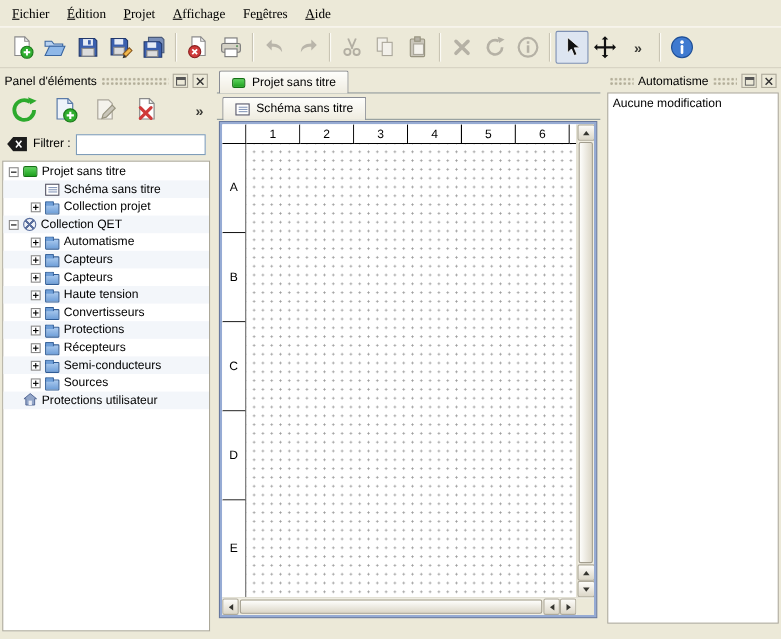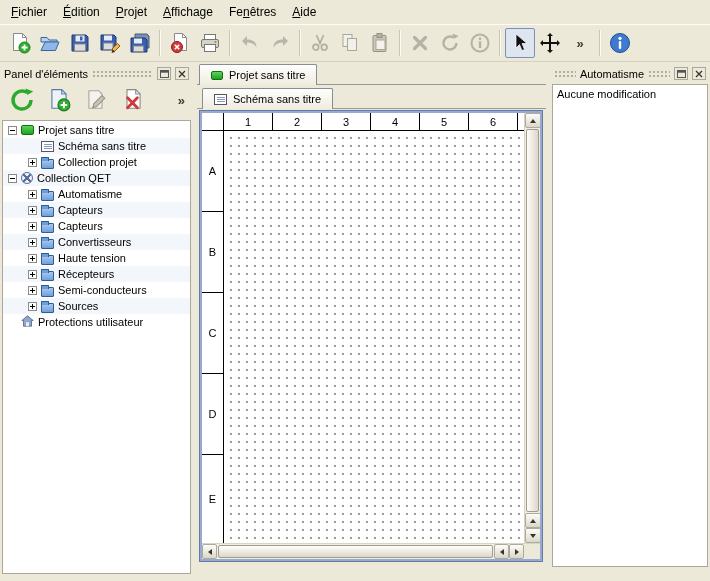--- a/index.html
+++ b/index.html
@@ -2,21 +2,21 @@
 <html><head>
 <meta charset="utf-8">
 <style>
   * { margin:0; padding:0; box-sizing:border-box; }
   html,body { width:710px; height:581px; overflow:hidden; }
   body { font-family:"Liberation Sans", sans-serif; font-size:12px; color:#000; background:#ece9d8; }
   #app { width:710px; height:581px; display:flex; flex-direction:column; background:#ece9d8; }
 
   
   .menubar { height:24px; flex:none; display:flex; align-items:center; padding:0 3px; }
-  .menu-item { padding:4px 8px; cursor:default; white-space:nowrap; }
+  .menu-item { padding:4px 8px; cursor:default; white-space:nowrap;font-family:Liberation Serif, serif; }
   .menu-item u { text-decoration:underline; }
 
   
   .toolbar { height:38px; flex:none; display:flex; align-items:center; padding:0 5px;
              border-top:1px solid #fdfcf8; border-bottom:1px solid #d6d2c2; }
   .tbtn { width:30px; height:30px; flex:none; display:flex; align-items:center; justify-content:center;
           border:1px solid transparent; border-radius:2px; }
   .tbtn.checked { border:1px solid #7d90b4; background:#dde5f1; }
   .tsep { width:2px; height:26px; margin:0 4px; flex:none;
           border-left:1px solid #c9c5b4; border-right:1px solid #fbfaf5; }
@@ -309,20 +309,30 @@
         <div class="pbtn">
           <svg width="24" height="24" viewBox="0 0 22 22">
               <path d="M5.5 1.5h8l4 4v13h-12z" fill="#fff" stroke="#8a8a8a"></path>
               <path d="M13.5 1.5v4h4" fill="none" stroke="#8a8a8a"></path>
               <path d="M6 9l9 9M15 9l-9 9" stroke="#cf3a3a" stroke-width="2.6" stroke-linecap="round"></path>
             </svg>
         </div>
         <span class="chev">»</span>
       </div>
 
+      <div class="filter-row">
+        <span style="display:flex;">
+          <svg width="19" height="14" viewBox="0 0 19 14">
+              <path d="M6 0.5h12.5v13H6L0.5 7z" fill="#1c1c1c"></path>
+              <path d="M8.5 4l5 6M13.5 4l-5 6" stroke="#fff" stroke-width="1.4"></path>
+            </svg>
+        </span>
+        <span class="filter-label">Filtrer :</span>
+        <input class="filter-input" type="text" style="">
+      </div>
 
       <div class="tree">
         <div class="trow">
           <span class="ind0"></span>
             <span class="exp minus"></span>
           <span class="ticon i-project"></span>
           <span class="tlabel">Projet sans titre</span>
         </div>
         <div class="trow">
           <span class="ind1"></span>
@@ -357,27 +367,33 @@
         <div class="trow">
           <span class="ind1"></span>
             <span class="exp plus"></span>
           <span class="ticon i-folder"></span>
           <span class="tlabel">Capteurs</span>
         </div>
         <div class="trow">
           <span class="ind1"></span>
             <span class="exp plus"></span>
           <span class="ticon i-folder"></span>
+          <span class="tlabel">Haute tension</span>
+        </div>
+        <div class="trow">
+          <span class="ind1"></span>
+            <span class="exp plus"></span>
+          <span class="ticon i-folder"></span>
           <span class="tlabel">Convertisseurs</span>
         </div>
         <div class="trow">
           <span class="ind1"></span>
             <span class="exp plus"></span>
           <span class="ticon i-folder"></span>
-          <span class="tlabel">Haute tension</span>
+          <span class="tlabel">Protections</span>
         </div>
         <div class="trow">
           <span class="ind1"></span>
             <span class="exp plus"></span>
           <span class="ticon i-folder"></span>
           <span class="tlabel">Récepteurs</span>
         </div>
         <div class="trow">
           <span class="ind1"></span>
             <span class="exp plus"></span>

